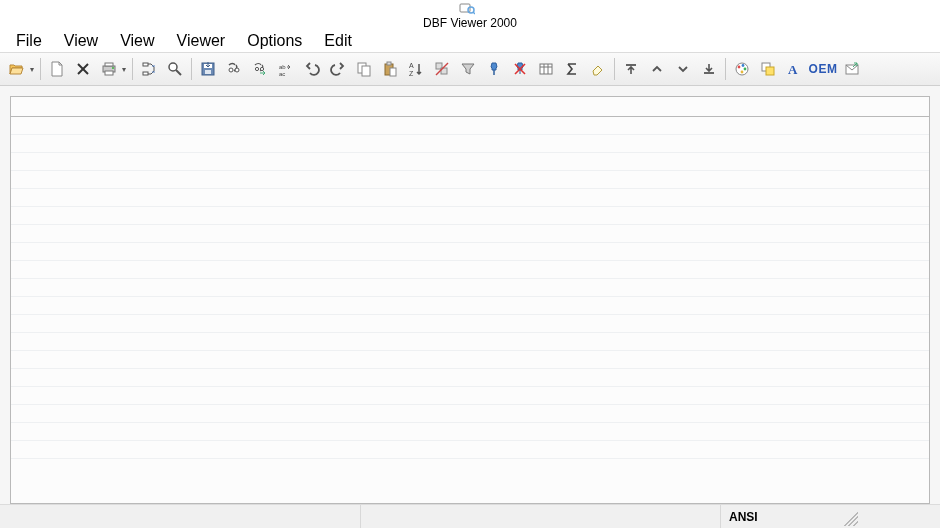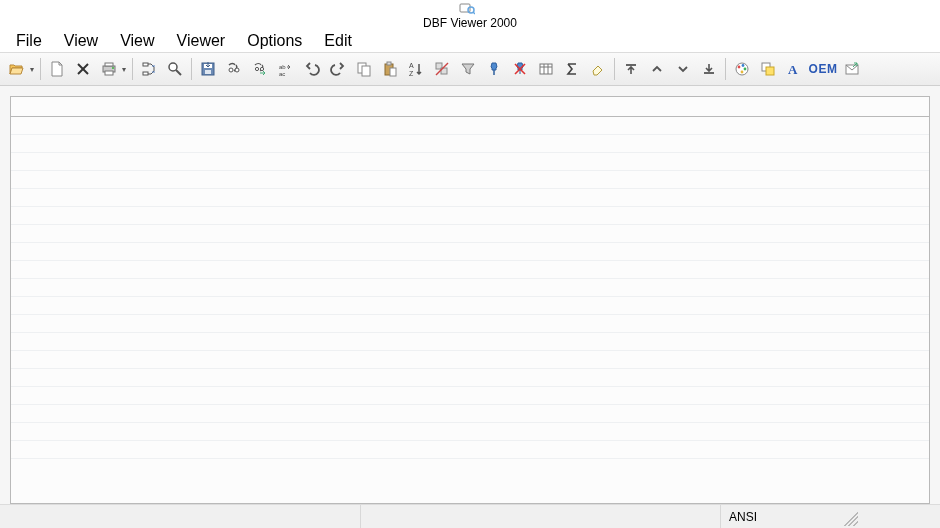--- a/index.html
+++ b/index.html
@@ -109,20 +109,21 @@
   border-bottom: 1px solid #eef0f2;
 }
 
 .statusbar {
   height: 24px;
   background: #f0f0f0;
   border-top: 1px solid #dcdcdc;
   display: flex;
   align-items: center;
   font-size: 12px;
+  font-weight: bold;
 }
 .status-cell {
   height: 100%;
   display: flex; align-items: center;
   padding: 0 8px;
   border-left: 1px solid #d8d8d8;
 }
 .status-cell.first { border-left: none; flex: 0 0 360px; }
 .status-cell.mid { flex: 0 0 360px; }
 .status-cell.enc { flex: 0 0 120px; }

